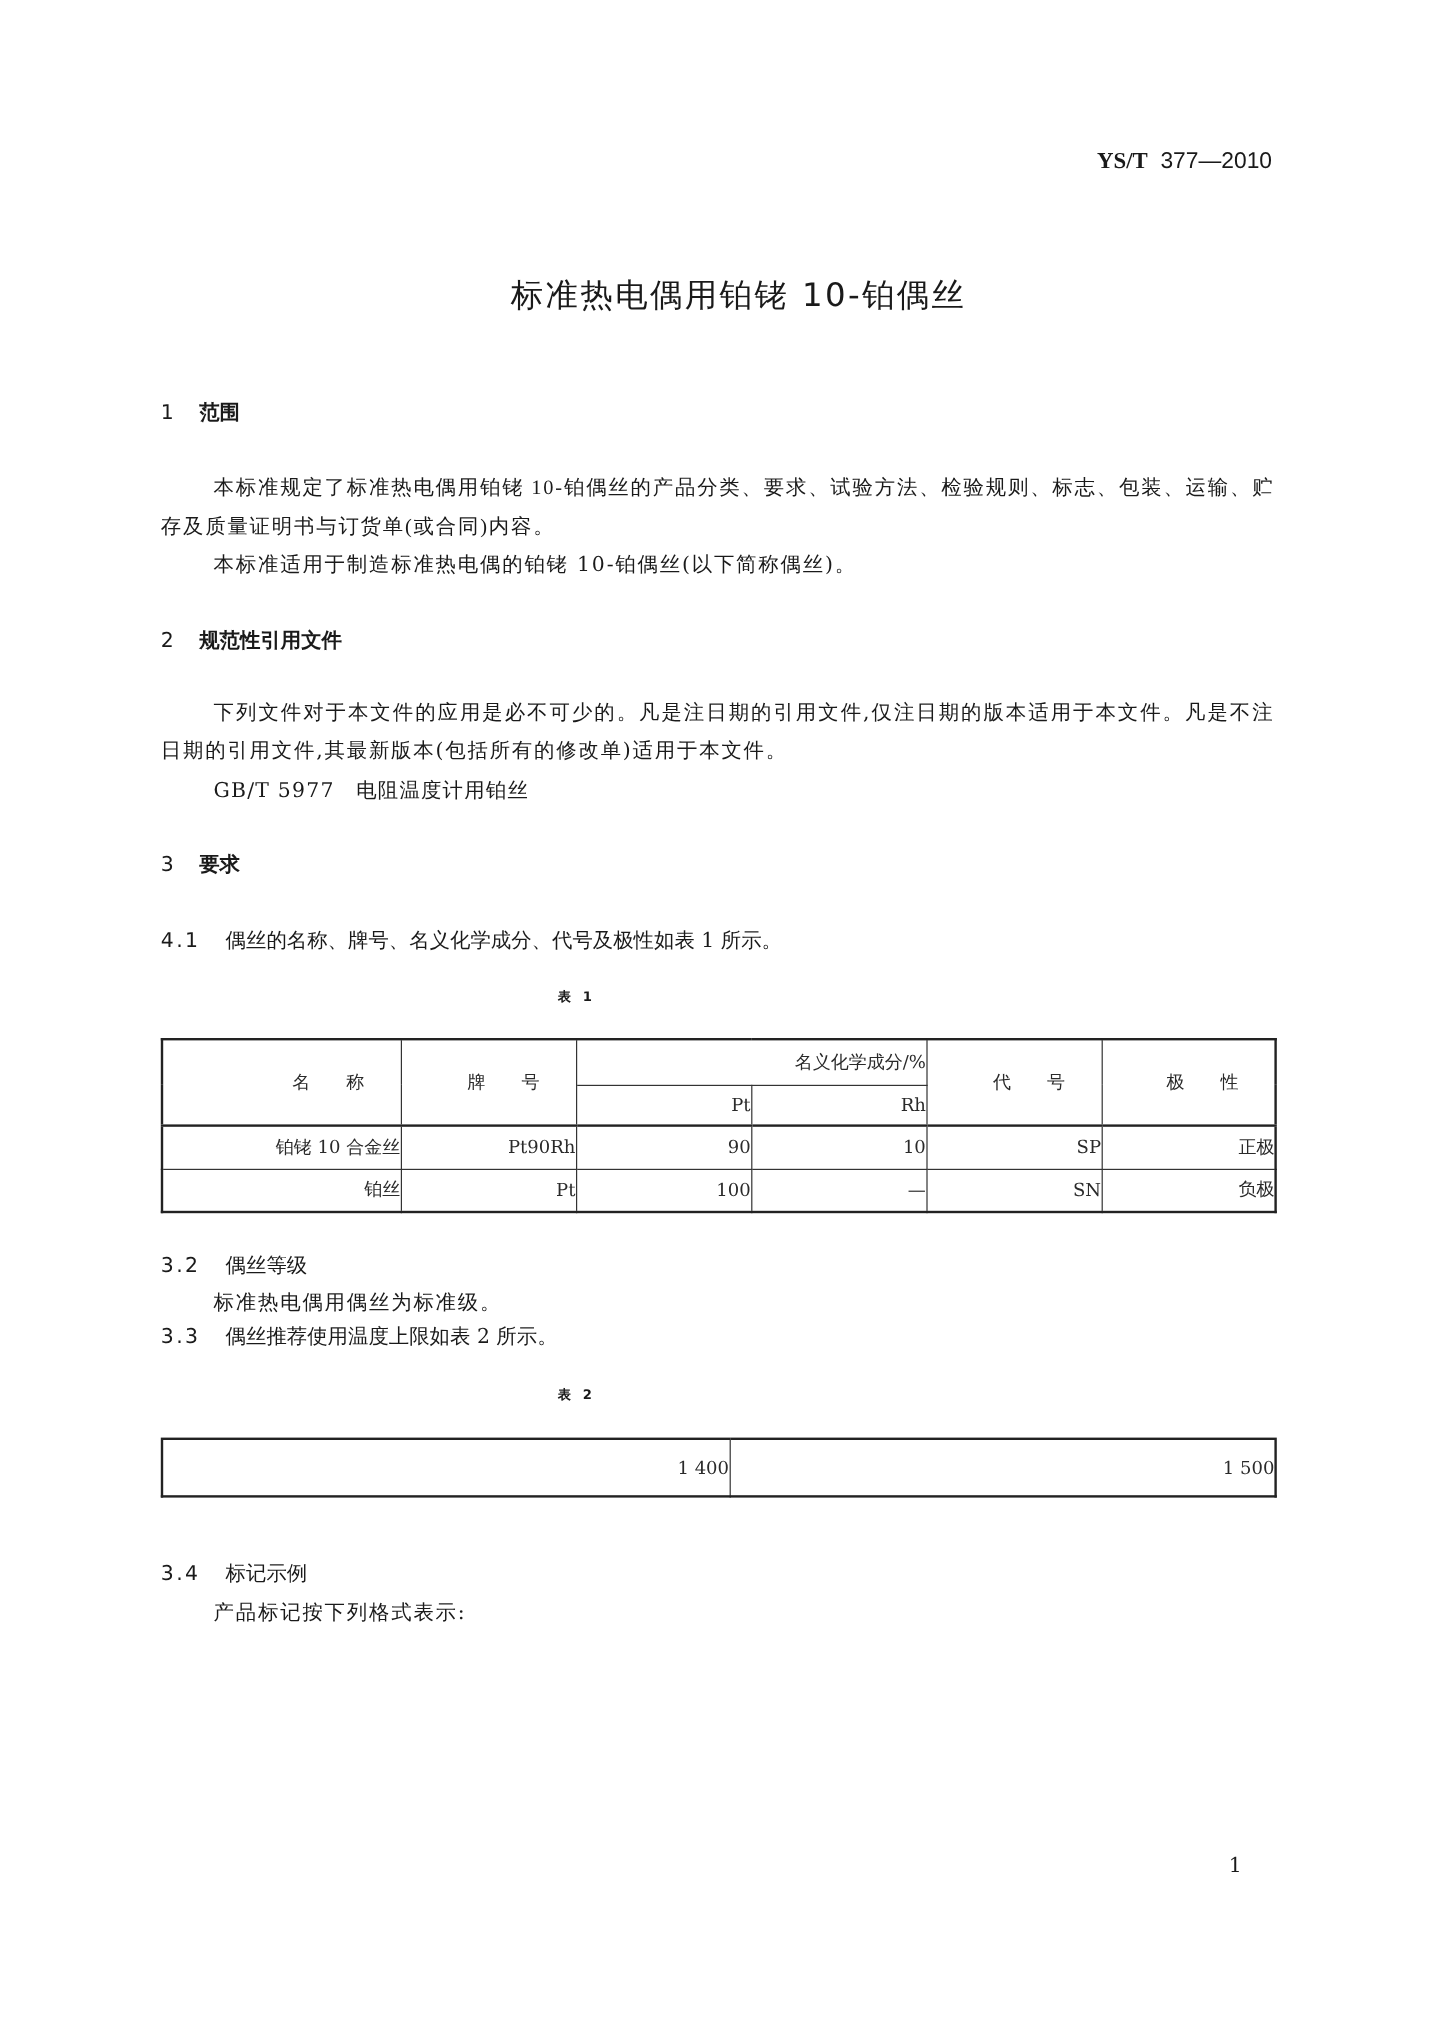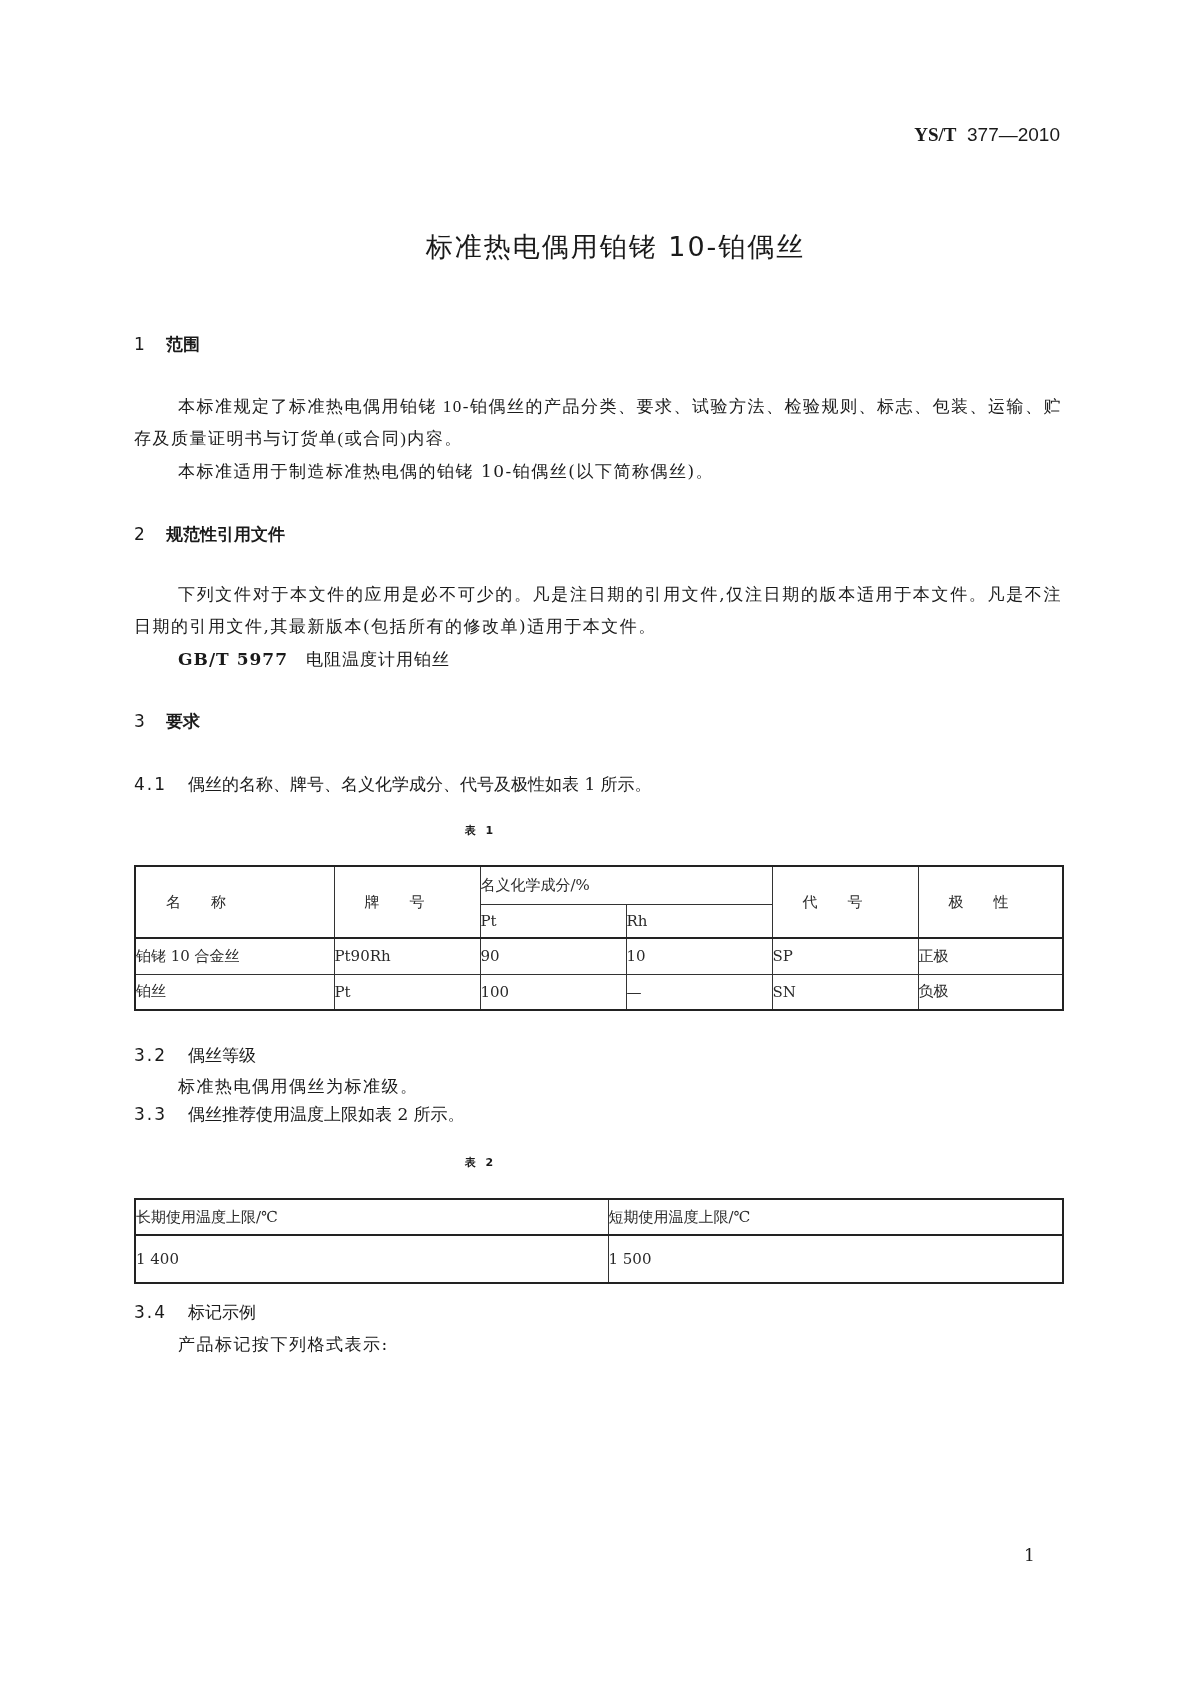--- a/index.html
+++ b/index.html
@@ -64,21 +64,21 @@
       letter-spacing: 1.5px;
       text-align: justify;
     }
     .ref-line {
       left: 178px;
       font-size: 17px;
       line-height: 28px;
       white-space: nowrap;
       letter-spacing: 1px;
     }
-    .ref-line .ref-code { margin-right: 18px; font-weight: bold; }
+    .ref-line .ref-code { margin-right: 18px; }
     .indent-line {
       left: 178px;
       font-size: 17px;
       line-height: 28px;
       white-space: nowrap;
       letter-spacing: 1.5px;
     }
     .table-caption {
       left: 0; width: 961px;
       text-align: center;
@@ -89,21 +89,21 @@
     }
     table.doc-table {
       position: absolute;
       border-collapse: collapse;
       font-size: 15px;
       color: #2a2a2a;
       table-layout: fixed;
     }
     table.doc-table td, table.doc-table th {
       border: 1px solid #333;
-      text-align: left;
+      text-align: right;
       vertical-align: middle;
       font-weight: normal;
       padding: 0;
       margin-top: 48px;
     }
     table.doc-table { border: 2px solid #222; }
     table.doc-table tr.thick-top td { border-top: 2px solid #222; }
     .spread { letter-spacing: 30px; padding-left: 30px !important; }
     .page-number {
       left: 1024px; top: 1545px;
@@ -193,24 +193,20 @@
 </div>
 
 <div class="abs table-caption" style="top:1155px;">表 2</div>
 
 <table class="doc-table" style="left:134px; top:1198px; width:928px;">
   <colgroup>
     <col style="width:473px">
       <col style="width:455px">
   </colgroup>
   <tbody>
-      <tr style="height:36px;">
-    <td>长期使用温度上限/℃</td>
-    <td>短期使用温度上限/℃</td>
-  </tr>
   <tr class="thick-top" style="height:48px;">
     <td>1 400</td>
     <td>1 500</td>
   </tr>
 </tbody>
   </table>
 
 <div class="abs subheading" style="top:1300px;">
   <span class="num">3.4</span><span>标记示例</span>
 </div>

